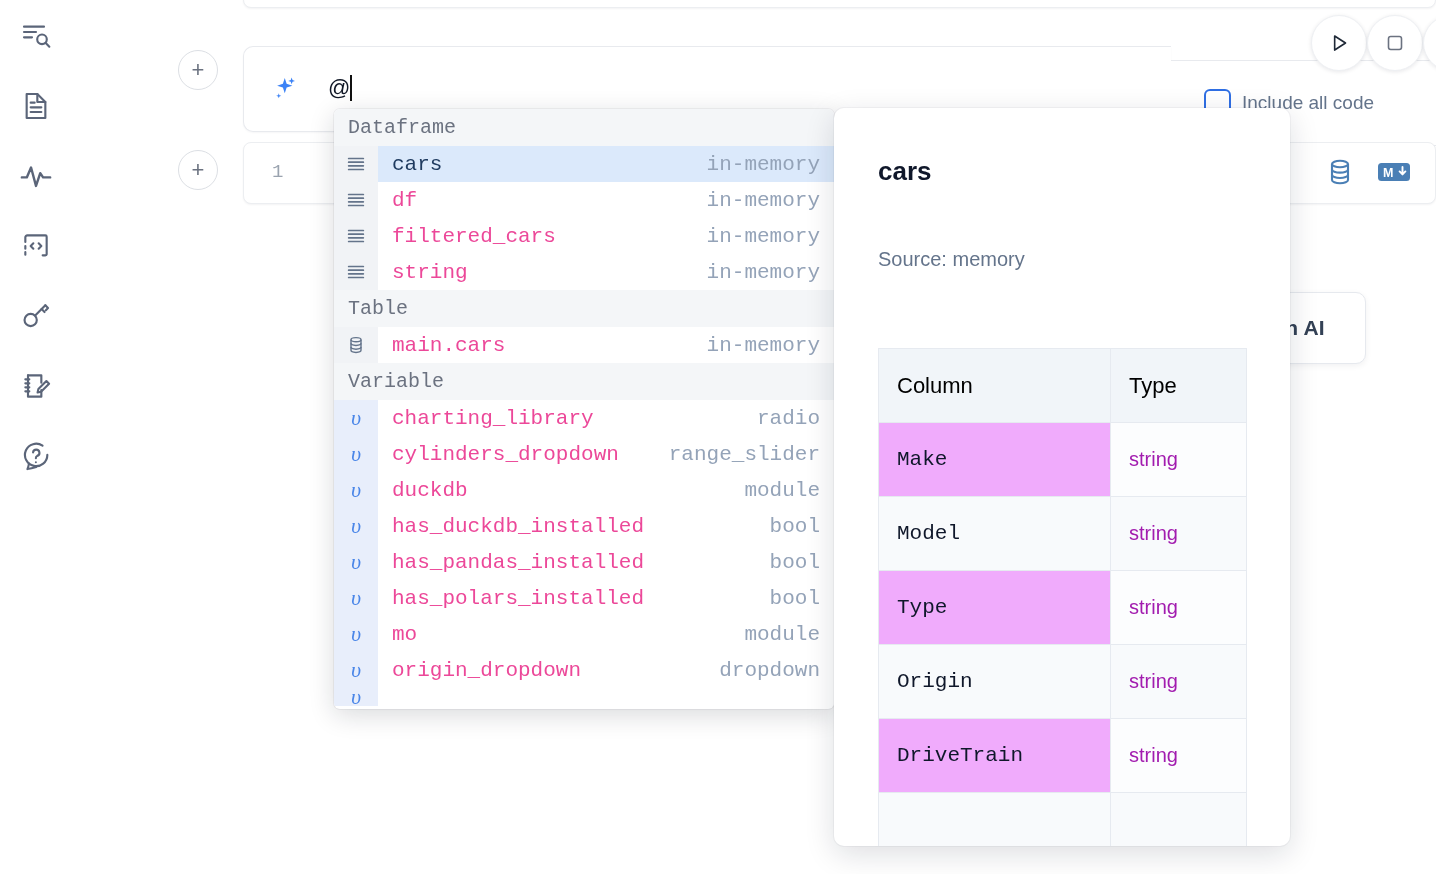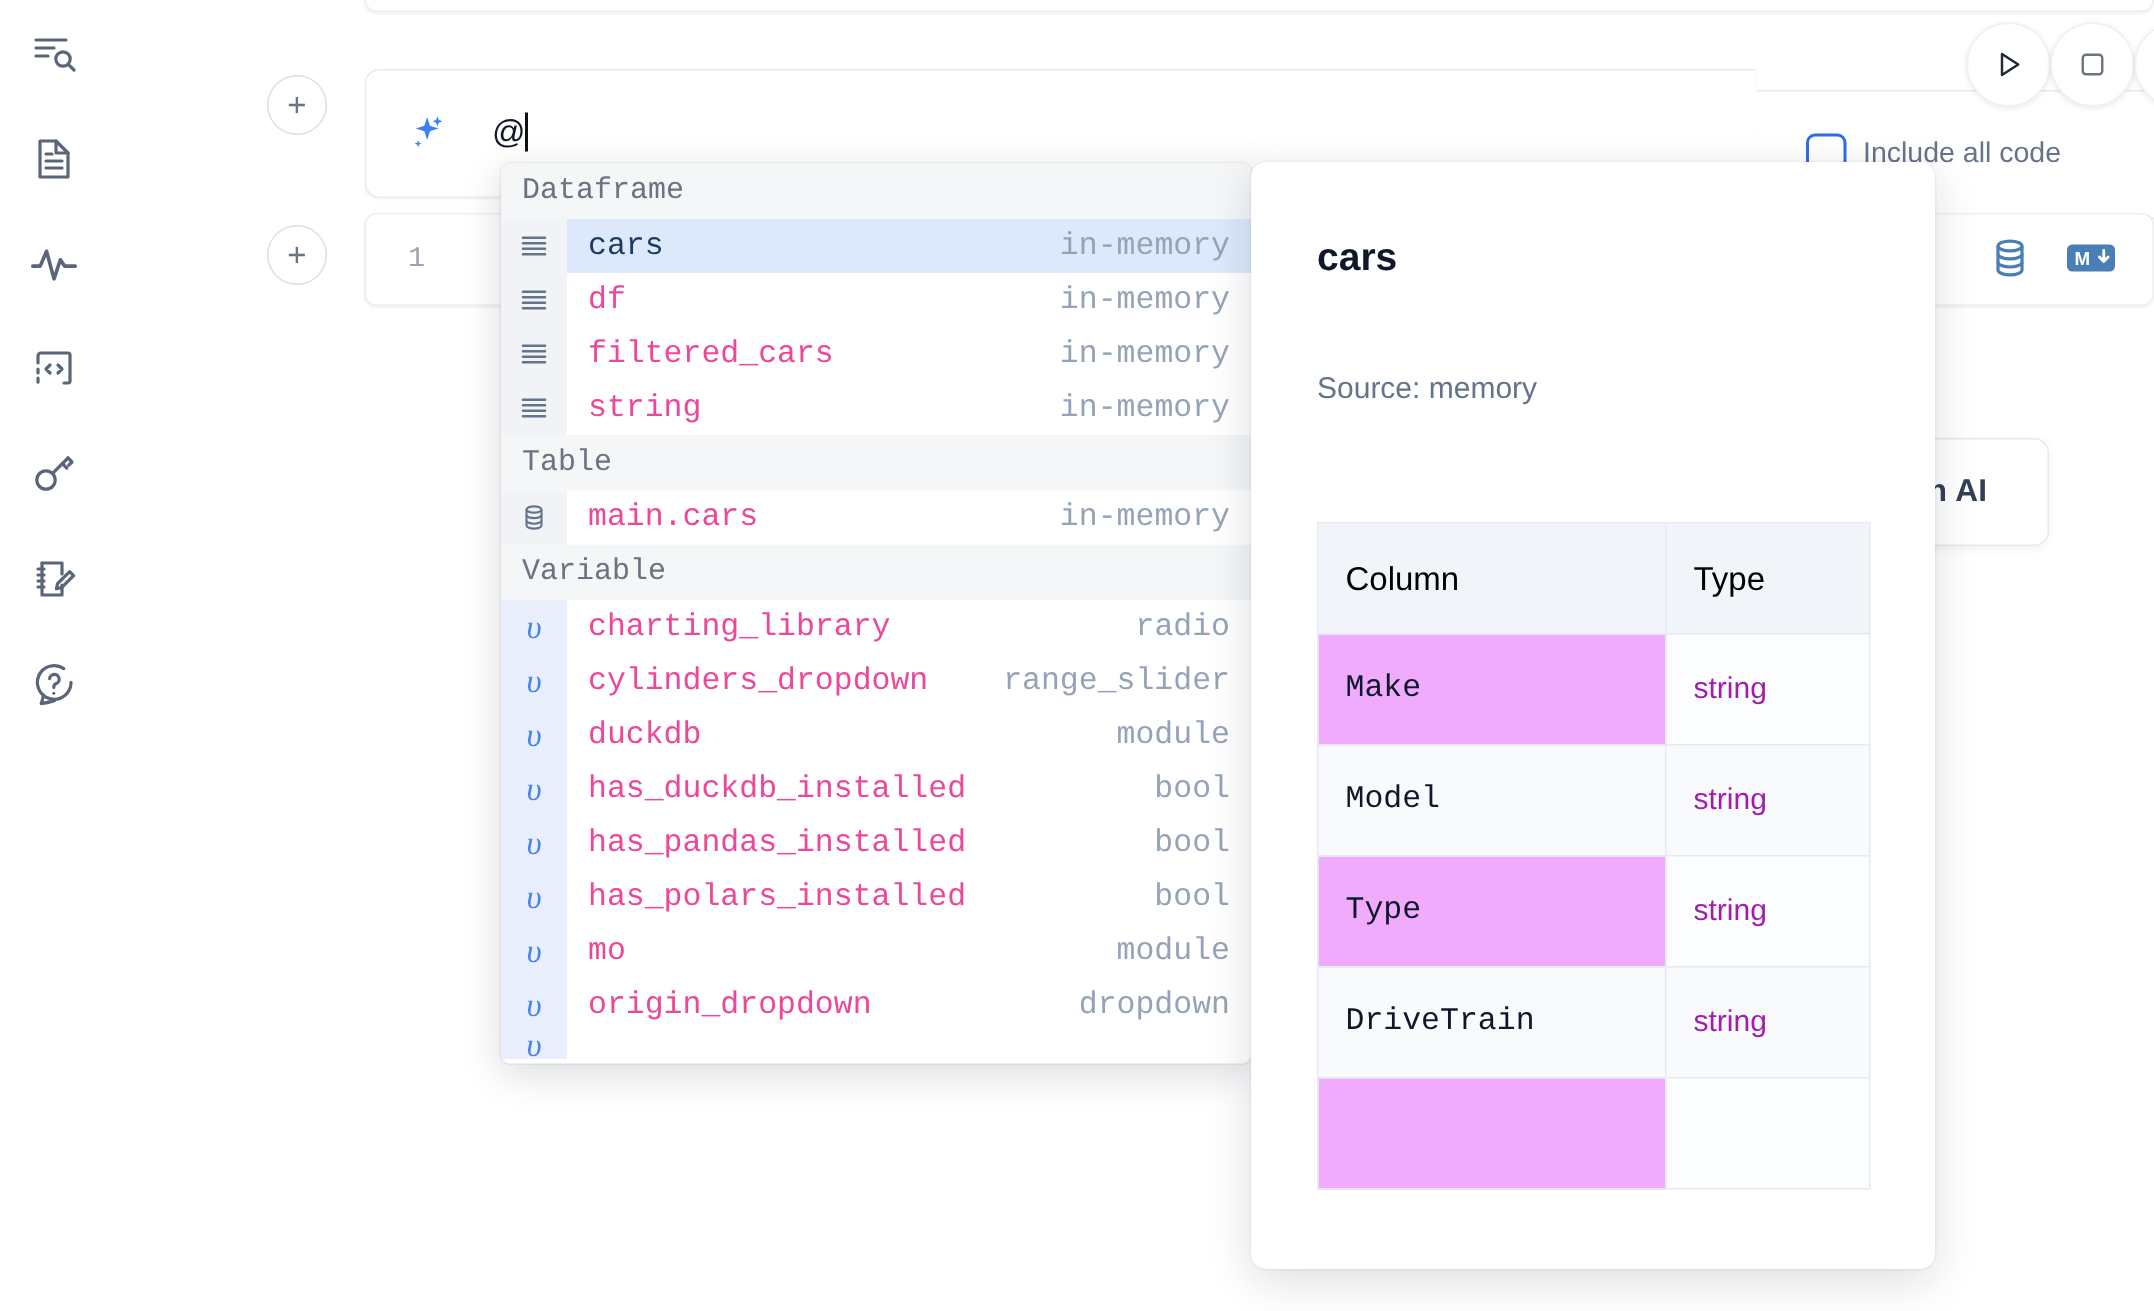--- a/index.html
+++ b/index.html
@@ -470,20 +470,24 @@
           </tr>
           <tr>
             <td class="col">Model</td>
             <td class="typ">string</td>
           </tr>
           <tr>
             <td class="col">Type</td>
             <td class="typ">string</td>
           </tr>
           <tr>
+            <td class="col">Origin</td>
+            <td class="typ">string</td>
+          </tr>
+          <tr>
             <td class="col">DriveTrain</td>
             <td class="typ">string</td>
           </tr>
           <tr>
             <td class="col"></td>
             <td class="typ"></td>
           </tr>
         </tbody>
     </table>
   </div>

